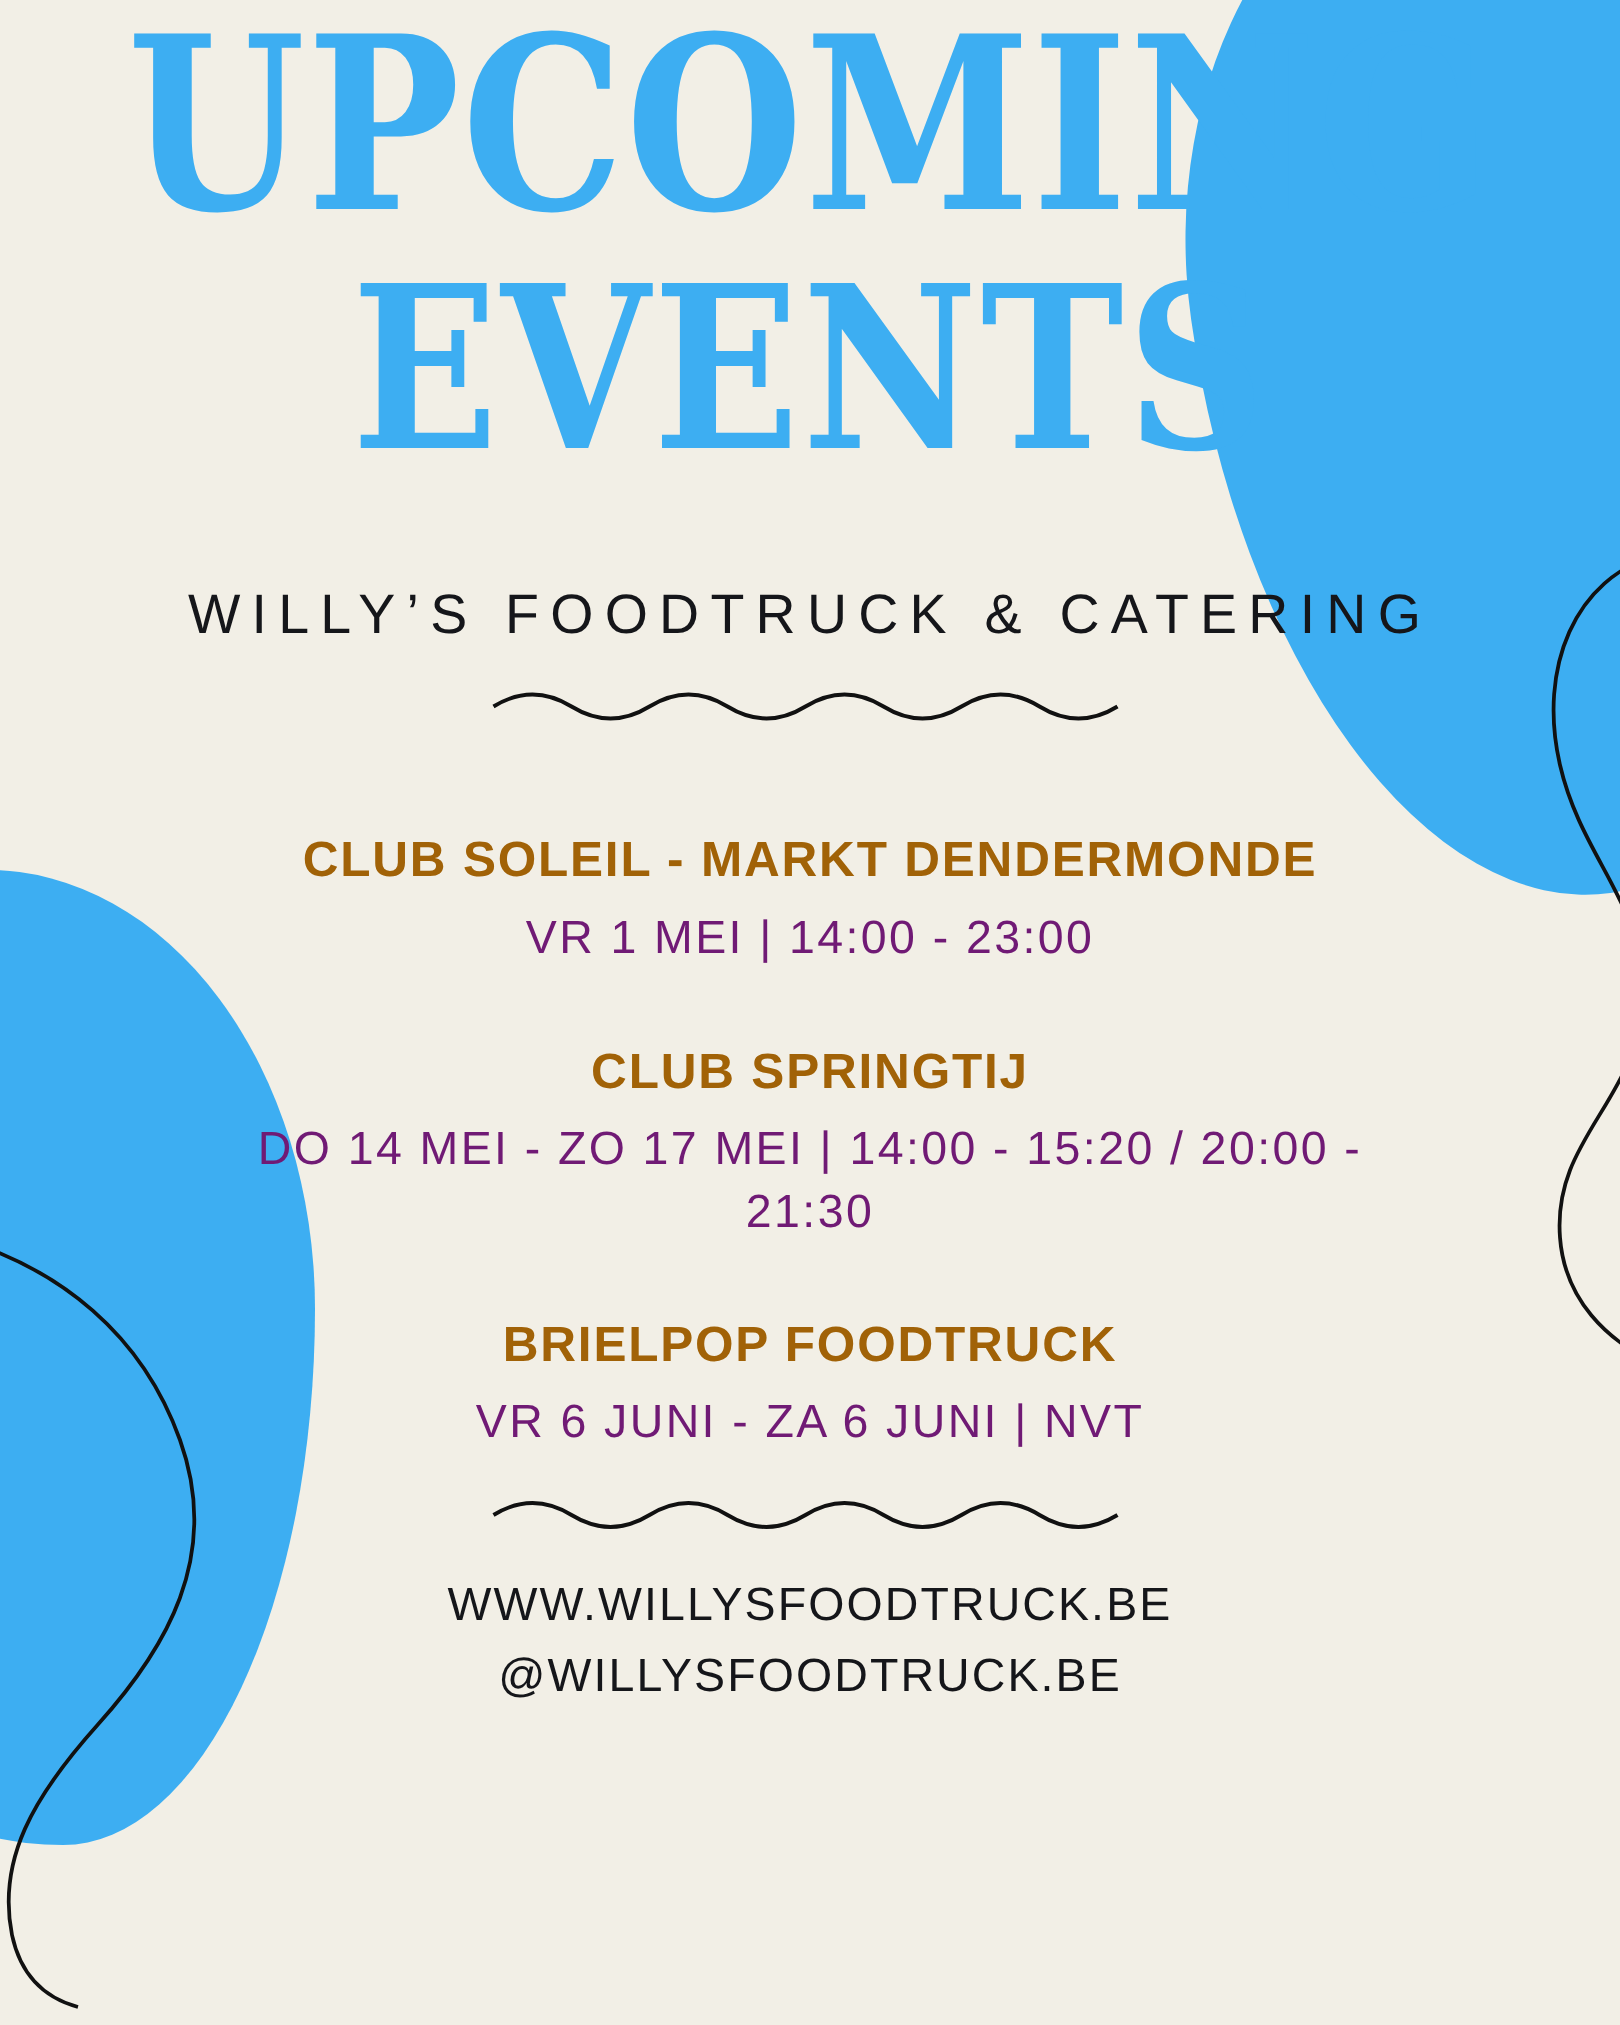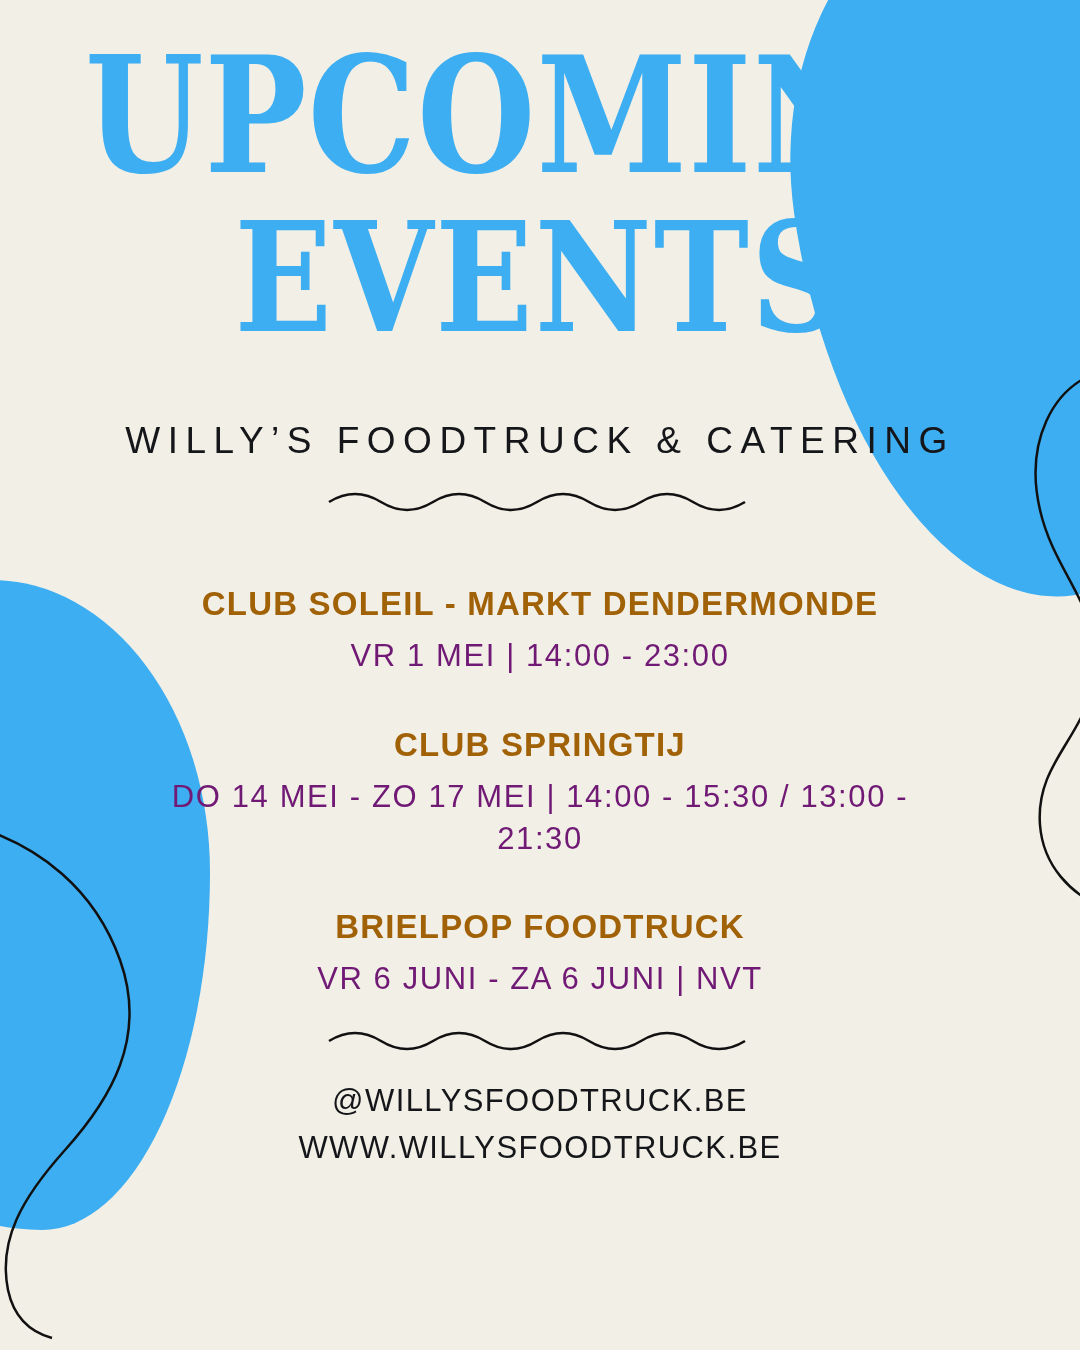--- a/index.html
+++ b/index.html
@@ -50,21 +50,21 @@
   .line-right { top: 360px; right: -30px; }
   .line-left { top: 820px; left: -40px; }
 
   
   .content {
     position: absolute;
     inset: 0;
     display: flex;
     flex-direction: column;
     align-items: center;
-    padding-top: 42px;
+    padding-top: 11px;
     border-radius: 10px;
   }
 
   .title-block {
     text-align: center;
     line-height: 0.92;
     color: #3daef2;
   }
   .title-line1 {
     font-family: "DejaVu Serif", serif;
@@ -170,33 +170,33 @@
 
     <div class="events">
 
       <div class="event">
         <div class="event-name">CLUB SOLEIL - MARKT DENDERMONDE</div>
         <div class="event-time">VR 1 MEI |  14:00 - 23:00</div>
       </div>
 
       <div class="event">
         <div class="event-name">CLUB SPRINGTIJ</div>
-        <div class="event-time">DO 14 MEI - ZO 17 MEI | 14:00 - 15:30 / 13:00 - 21:30</div>
+        <div class="event-time">DO 14 MEI - ZO 17 MEI | 14:00 - 15:20 / 20:00 - 21:30</div>
       </div>
 
       <div class="event">
         <div class="event-name">BRIELPOP FOODTRUCK</div>
         <div class="event-time">VR 6 JUNI - ZA 6 JUNI | NVT</div>
       </div>
 
     </div>
 
     <svg class="divider lower" viewBox="0 0 430 34" fill="none">
       <path d="M4 17 Q 30 1, 56 17 T 108 17 T 160 17 T 212 17 T 264 17 T 316 17 T 368 17 T 420 17" stroke="#111111" stroke-width="2.6" fill="none"></path>
     </svg>
 
     <div class="footer">
+      <div>WWW.WILLYSFOODTRUCK.BE</div>
       <div>@WILLYSFOODTRUCK.BE</div>
-      <div>WWW.WILLYSFOODTRUCK.BE</div>
     </div>
 
   </div>
 </div>
 
 </body></html>

